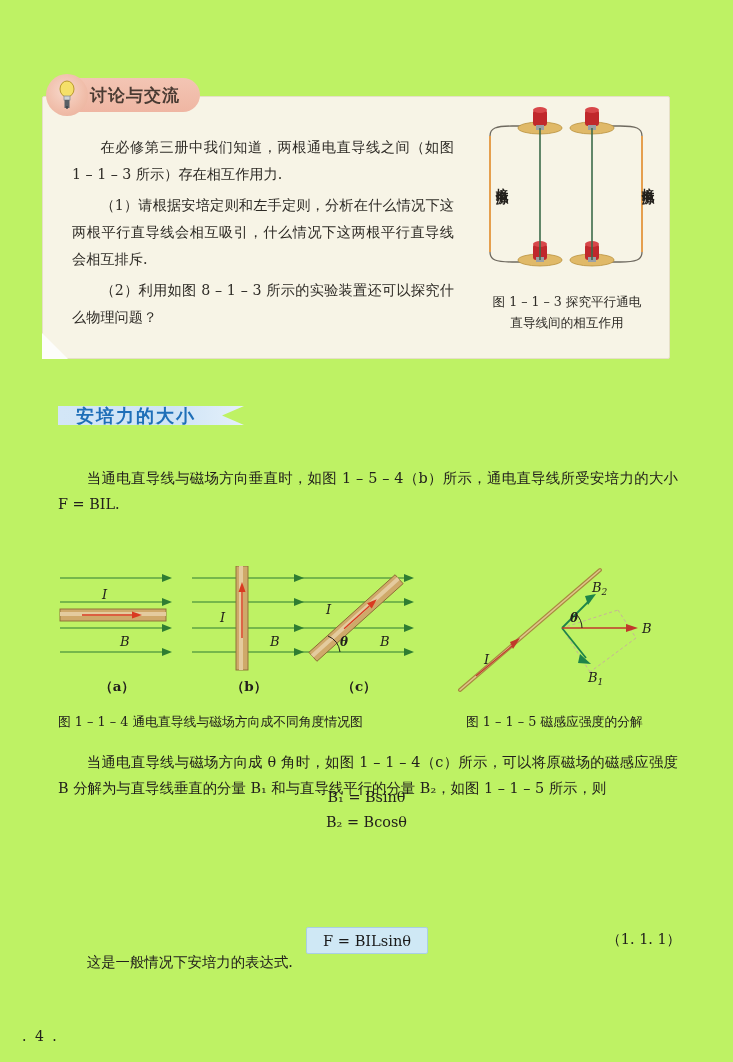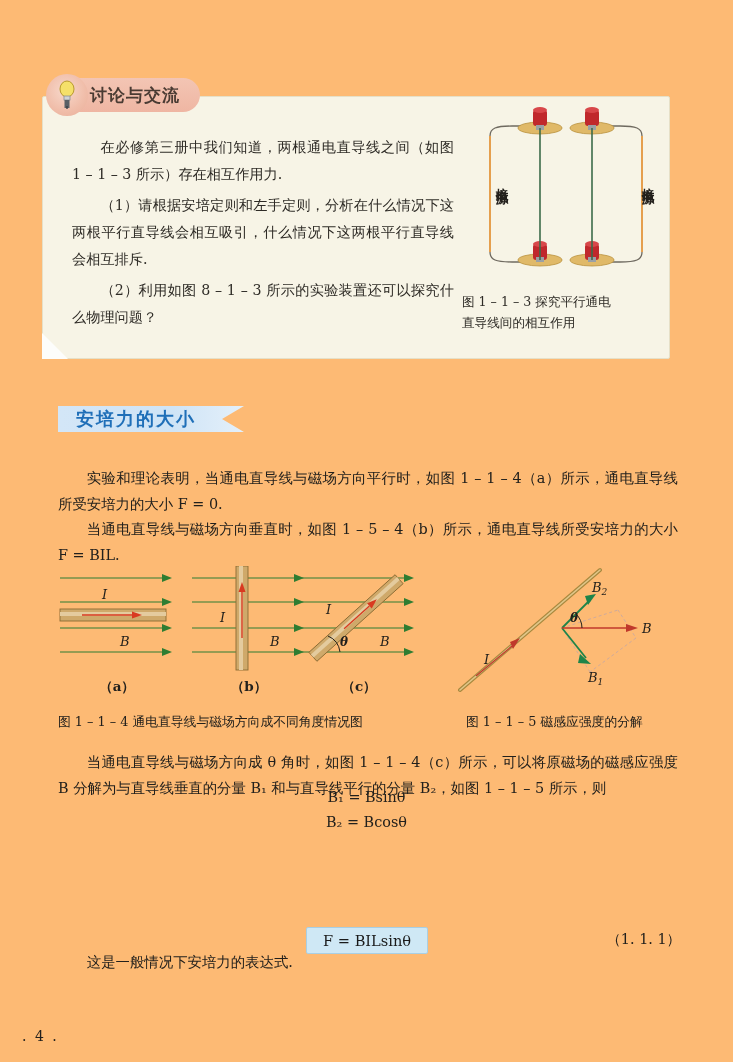--- a/index.html
+++ b/index.html
@@ -4,21 +4,21 @@
 <style>
   * { box-sizing: border-box; margin: 0; padding: 0; }
   html, body {
     width: 733px; height: 1062px;
     background: #ffffff;
     font-family: "DejaVu Serif", "Liberation Serif", serif;
   }
   .page {
     position: relative;
     width: 733px; height: 1062px;
-    background: #fdba74;
+    background: #bef264;
     overflow: hidden;
   }
 
   
   .discuss-box {
     position: absolute;
     left: 42px; top: 96px;
     width: 628px; height: 263px;
     background: #f7f4e6;
     border: 1px solid #e6e0c8;
@@ -74,39 +74,40 @@
   
   .fig113 {
     position: absolute;
     left: 476px; top: 104px;
     width: 180px; height: 180px;
   }
   .fig113-cap {
     position: absolute;
     left: 462px; top: 291px;
     width: 210px;
+    text-align: center;
     font-size: 12.6px;
     line-height: 21px;
     color: #2e2b26;
   }
   .lbl-vert {
     position: absolute;
     writing-mode: vertical-rl;
     font-size: 12.5px;
     font-weight: bold;
     color: #23201c;
     letter-spacing: 2px;
     line-height: 14px;
   }
 
   
   .sec-banner {
     position: absolute;
     left: 58px; top: 406px;
-    height: 26px;
+    height: 19px;
     min-width: 186px;
     background: linear-gradient(90deg, #d3e6f7 0%, #cfe4f6 62%, #e4f0fa 100%);
     display: flex; align-items: center;
     padding: 0 34px 0 18px;
     clip-path: polygon(0 0, 100% 0, 100% 0, calc(100% - 22px) 50%, 100% 100%, 100% 100%, 0 100%);
   }
   .sec-banner-label {
     font-family: "DejaVu Sans", "Liberation Sans", sans-serif;
     font-size: 18px; font-weight: bold;
     color: #1f6fb8;
@@ -256,21 +257,20 @@
   <div class="fig113-cap">
     <div>图 1 – 1 – 3   探究平行通电</div>
     <div>直导线间的相互作用</div>
   </div>
 
   <div class="sec-banner">
     <span class="sec-banner-label">安培力的大小</span>
   </div>
 
   <div class="body-text bt1">
-    <p>实验和理论表明，当通电直导线与磁场方向平行时，如图 1 – 1 – 4（a）所示，通电直导线所受安培力的大小 F = 0.</p>
     <p>当通电直导线与磁场方向垂直时，如图 1 – 5 – 4（b）所示，通电直导线所受安培力的大小 F = BIL.</p>
   </div>
 
   <div class="figrow">
 
     <svg style="position:absolute; left:58px; top:0;" width="120" height="110" viewBox="0 0 120 110">
       <g stroke="#2f7d32" stroke-width="1.1" fill="none">
         <line x1="2" y1="12" x2="104" y2="12"></line>
         <line x1="2" y1="36" x2="104" y2="36"></line>
         <line x1="2" y1="62" x2="104" y2="62"></line>

